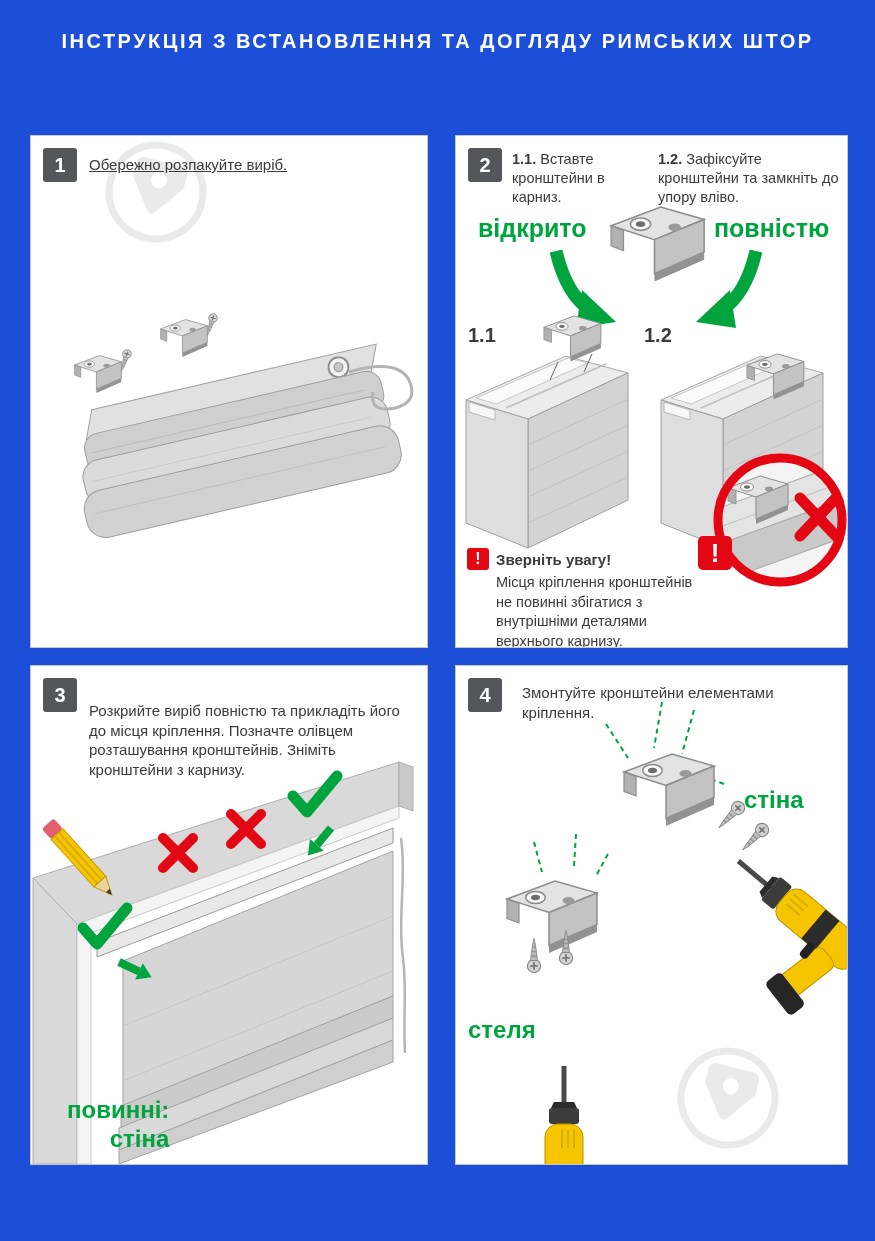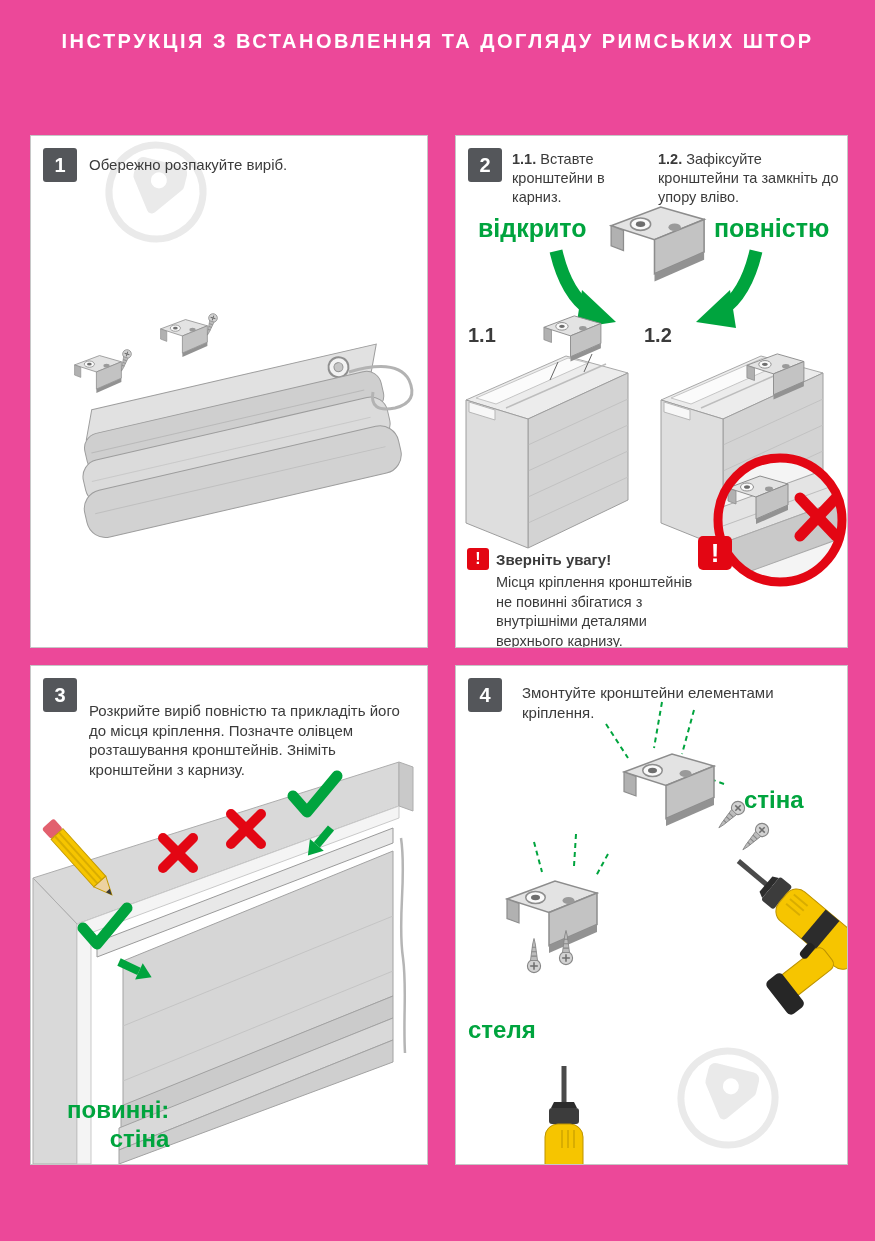--- a/index.html
+++ b/index.html
@@ -1,18 +1,18 @@
 <!DOCTYPE html>
 <html><head>
 <meta charset="utf-8">
 <style>
   * { margin:0; padding:0; box-sizing:border-box; }
   html,body { background:#6e6e6e; }
   body { font-family:"Liberation Sans", sans-serif; }
-  .page { position:relative; width:875px; height:1241px; background:#ec4899; overflow:hidden; margin:0 auto; }
+  .page { position:relative; width:875px; height:1241px; background:#1d4ed8; overflow:hidden; margin:0 auto; }
   .title { position:absolute; top:30px; left:0; width:100%; text-align:center; color:#ffffff;
            font-size:20px; font-weight:bold; letter-spacing:2.5px; white-space:nowrap; }
   .panel { position:absolute; background:#ffffff; border:1px solid #c6c6c6; overflow:hidden; }
   .p1 { left:30px;  top:135px; width:398px; height:513px; }
   .p2 { left:455px; top:135px; width:393px; height:513px; }
   .p3 { left:30px;  top:665px; width:398px; height:500px; }
   .p4 { left:455px; top:665px; width:393px; height:500px; }
   .illus { position:absolute; left:0; top:0; width:100%; height:100%; }
   .badge { position:absolute; left:12px; top:12px; width:34px; height:34px; background:#54565a;
            color:#fff; font-size:20px; font-weight:bold; display:flex; align-items:center;
@@ -25,21 +25,21 @@
   .p2 .open-lbl   { left:22px;  top:76px; font-size:25px; }
   .p2 .closed-lbl { left:258px; top:76px; font-size:25px; }
   .p2 .fig-lbl { top:186px; font-size:20px; font-weight:bold; color:#3b3b3b; }
   .p2 .fig1 { left:12px; }
   .p2 .fig2 { left:188px; }
   .p2 .warn-icon { position:absolute; left:11px; top:412px; width:22px; height:22px; background:#e30613;
                    color:#fff; font-weight:bold; font-size:16px; text-align:center; line-height:22px;
                    border-radius:3px; z-index:5; }
   .p2 .warn-title { left:40px; top:414px; font-weight:bold; }
   .p2 .warn-text  { left:40px; top:437px; width:212px; font-size:14.5px; line-height:1.35; }
-  .p1 .step1-text { left:58px; top:19px; width:320px; }
+  .p1 .step1-text { left:58px; top:19px; width:320px;text-decoration:underline; }
   .p3 .step3-text { left:58px; top:15px; width:330px;margin-top:20px; }
   .p4 .step4-text { left:66px; top:17px; width:300px; }
   .p3 .mount { left:36px; top:430px; font-size:24px; line-height:1.2; z-index:6; }
   .p4 .wall-lbl    { left:288px; top:118px; font-size:24px; z-index:6; }
   .p4 .ceiling-lbl { left:12px;  top:348px; font-size:24px; z-index:6; }
 </style>
 </head>
 <body>
 
 <svg width="0" height="0" style="position:absolute" aria-hidden="true">

